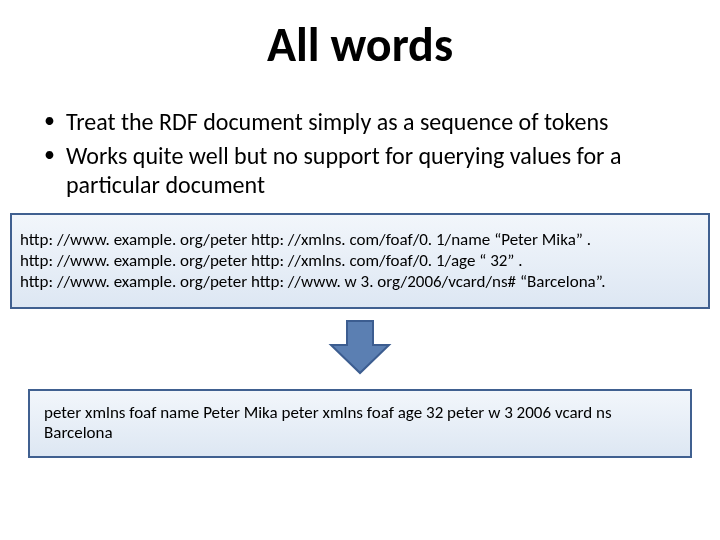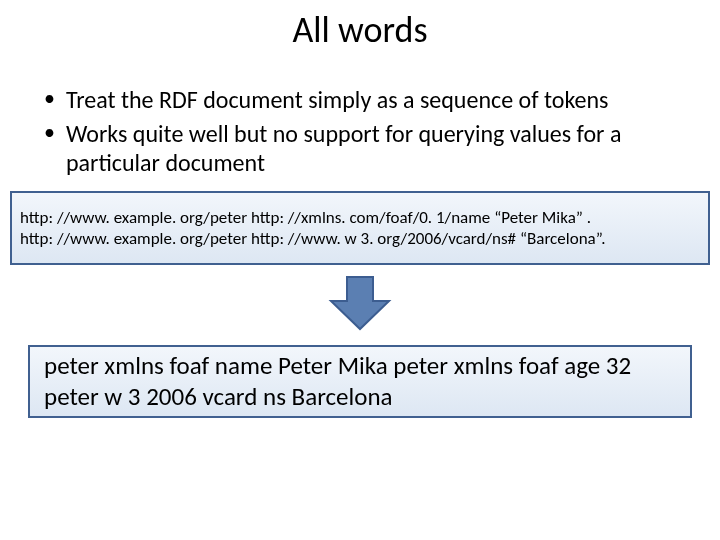--- a/index.html
+++ b/index.html
@@ -1,39 +1,40 @@
 <!DOCTYPE html>
 <html><head>
 <meta charset="utf-8">
 <style>
   * { margin: 0; padding: 0; box-sizing: border-box; }
   html, body { width: 720px; height: 540px; background: #fff; font-family: Calibri, "Segoe UI", Arial, sans-serif; color: #000; }
   .slide { width: 720px; height: 540px; position: relative; padding: 0; }
-  .title { text-align: center; font-size: 36px; font-weight: 400; margin-top: 8px; margin-bottom: 34px; }
+  .title { text-align: center; font-size: 48px; font-weight: 700; margin-top: 15px; margin-bottom: 34px; }
   .bullets { padding: 0 75px 0 38px; }
   .bullets li { list-style: none; position: relative; padding-left: 28px; font-size: 24px; line-height: 1.18; margin-bottom: 6px; }
   .bullets li::before { content: "•"; position: absolute; left: 6px; top: 0; font-size: 22px; }
   .box { margin: 14px 10px 0 10px; border: 2px solid #406090; background: linear-gradient(#f2f6fb, #dde7f3); padding: 14px 8px; font-size: 17px; line-height: 1.25; }
   .arrow-wrap { text-align: center; margin: 10px 0 10px 0; }
-  .box2 { margin: 2px 28px 0 28px; border: 2px solid #406090; background: linear-gradient(#f2f6fb, #dde7f3); padding: 4px 14px; font-size: 25px; line-height: 1.22; }
+  .box2 { margin: 2px 28px 0 28px; border: 2px solid #406090; background: linear-gradient(#f2f6fb, #dde7f3); padding: 12px 14px; font-size: 17px; line-height: 1.22; }
 </style>
 </head>
 <body>
 
 <div class="slide">
 
   <h1 class="title">All words</h1>
 
   <ul class="bullets">
     <li>Treat the RDF document simply as a sequence of tokens</li>
     <li>Works quite well but no support for querying values for a particular document</li>
   </ul>
 
   <div class="box">
     <div>http: //www. example. org/peter http: //xmlns. com/foaf/0. 1/name “Peter Mika” .</div>
+    <div>http: //www. example. org/peter http: //xmlns. com/foaf/0. 1/age “ 32” .</div>
     <div>http: //www. example. org/peter http: //www. w 3. org/2006/vcard/ns# “Barcelona”.</div>
   </div>
 
   <div class="arrow-wrap">
     <svg width="70" height="56" viewBox="0 0 70 56">
       <polygon points="22,2 48,2 48,26 64,26 35,54 6,26 22,26" fill="#5b7fb2" stroke="#3c5d90" stroke-width="2"></polygon>
     </svg>
   </div>
 
   <div class="box2">

